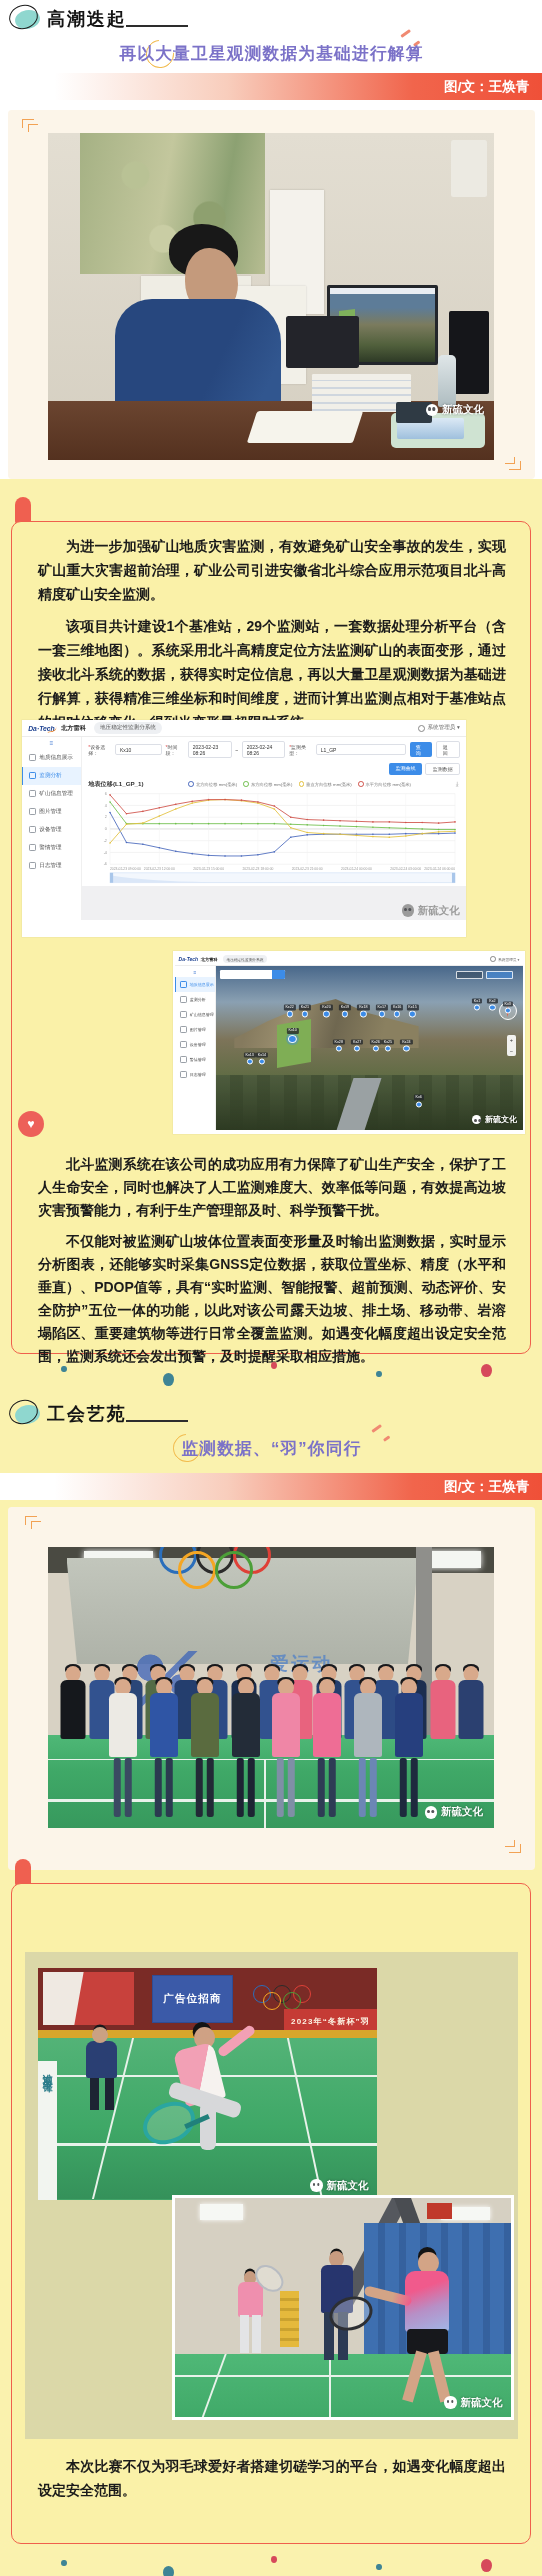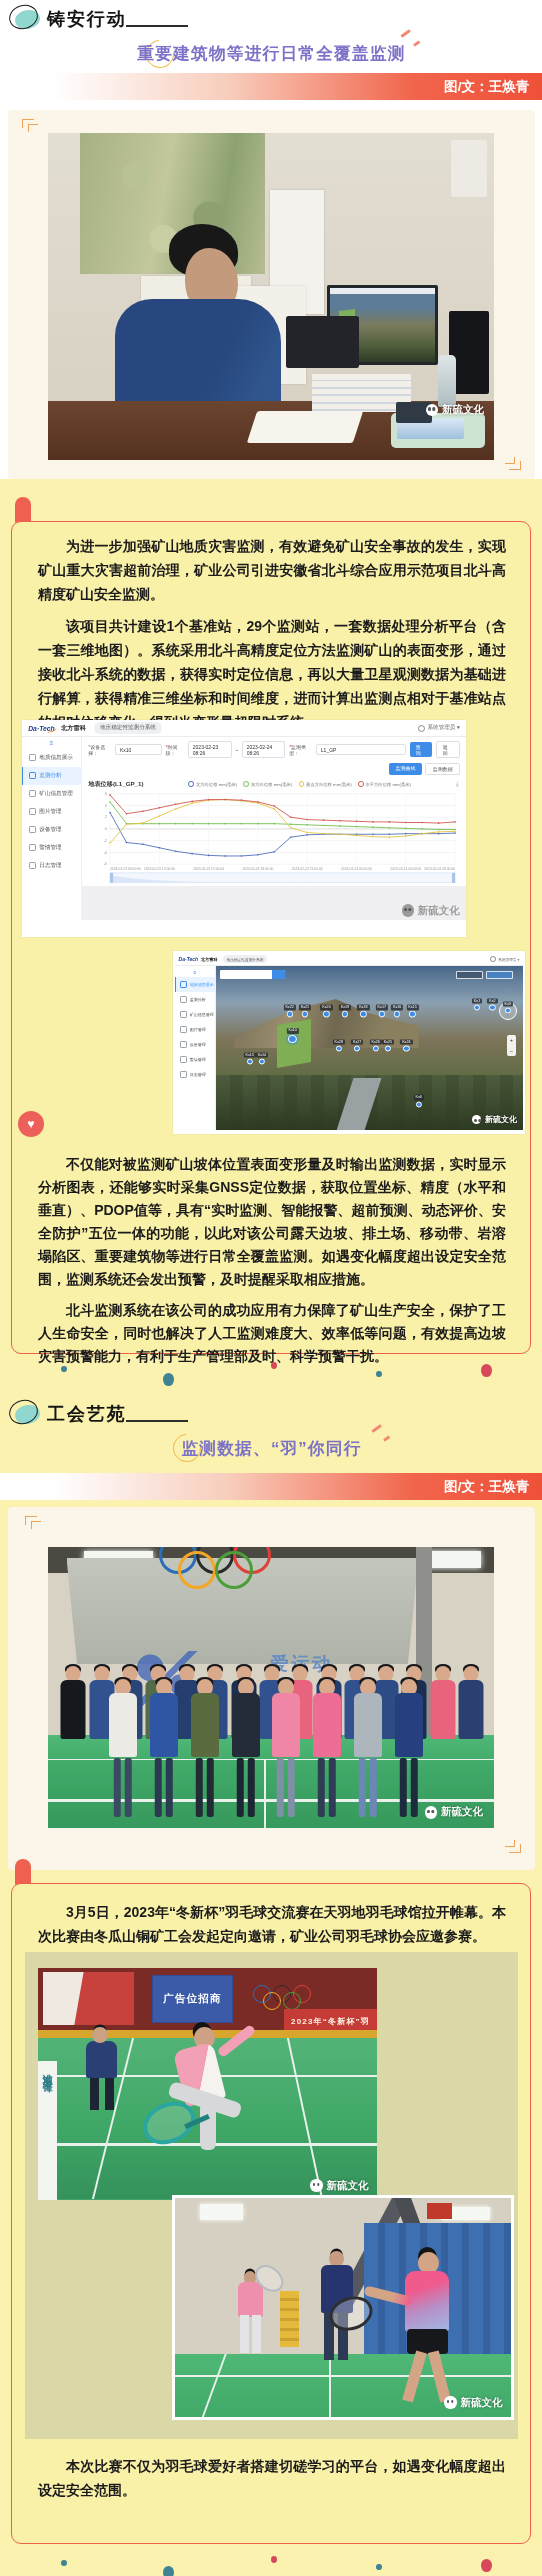--- a/index.html
+++ b/index.html
@@ -89,27 +89,27 @@
 </head>
 <body>
 
 <div id="canvas">
   <div class="abs top-white"></div>
 
   <div class="abs hdr-icon" style="left:8.6px;top:5px;">
     <span class="fill"></span>
     <span class="line"></span>
   </div>
-  <div class="abs hdr-text" style="left:47px;top:7.4px;">铸安行动</div>
+  <div class="abs hdr-text" style="left:47px;top:7.4px;">高潮迭起</div>
   <div class="abs hdr-line" style="left:126px;top:25px;"></div>
 
   <div class="abs title-ring" style="left:146px;top:40px;"></div>
   <div class="abs dash" style="left:400px;top:32px;width:11px;transform:rotate(-35deg);"></div>
   <div class="abs dash" style="left:413px;top:42px;width:7.4px;transform:rotate(-35deg);"></div>
-  <div class="abs sec-title" style="top:42px;">重要建筑物等进行日常全覆盖监测</div>
+  <div class="abs sec-title" style="top:42px;">再以大量卫星观测数据为基础进行解算</div>
 
   <div class="abs credit-bar" style="top:73px;">图/文：王焕青</div>
 
   <div class="abs cream" style="left:8px;top:110px;width:527px;height:369px;">
     <div class="abs corner" style="left:13.6px;top:8.6px;"></div>
     <div class="abs corner br" style="right:13.6px;bottom:8.6px;"></div>
     <div class="abs photo" style="left:40px;top:23px;width:446px;height:327px;background:linear-gradient(#e3ded2,#d5cfc1);">
 
       <div class="abs" style="left:32px;top:0;width:185px;height:141px;background:
         radial-gradient(circle at 30% 30%, #b9c295 8%, transparent 9%),
@@ -444,22 +444,22 @@
           <div class="mk" style="left: 11%; top: 60%;"><span class="lb">Kx13</span><div class="pin"></div></div>
           <div class="mk" style="left: 15%; top: 60%;"><span class="lb">Kx14</span><div class="pin"></div></div>
           <div class="mk" style="left: 66%; top: 86%;"><span class="lb">Kx6</span><div class="pin"></div></div>
         </div>
     </div>
   </div>
 
   <div class="abs heart" style="left:18px;top:1111px;">♥</div>
 
   <div class="abs body-text" style="left:30px;top:1145px;width:484px;line-height:23px;">
+    <p>北斗监测系统在该公司的成功应用有力保障了矿山生产安全，保护了工人生命安全，同时也解决了人工监测难度大、效率低等问题，有效提高边坡灾害预警能力，有利于生产管理部及时、科学预警干扰。</p>
     <p>不仅能对被监测矿山坡体位置表面变形量及时输出监测数据，实时显示分析图表，还能够实时采集GNSS定位数据，获取位置坐标、精度（水平和垂直）、PDOP值等，具有“实时监测、智能报警、超前预测、动态评价、安全防护”五位一体的功能，以此对该公司露天边坡、排土场、移动带、岩溶塌陷区、重要建筑物等进行日常全覆盖监测。如遇变化幅度超出设定安全范围，监测系统还会发出预警，及时提醒采取相应措施。</p>
-    <p>北斗监测系统在该公司的成功应用有力保障了矿山生产安全，保护了工人生命安全，同时也解决了人工监测难度大、效率低等问题，有效提高边坡灾害预警能力，有利于生产管理部及时、科学预警干扰。</p>
   </div>
 
   <div class="abs hdr-icon" style="left:8.6px;top:1400px;">
     <span class="fill"></span>
     <span class="line"></span>
   </div>
   <div class="abs hdr-text" style="left:47px;top:1402px;">工会艺苑</div>
   <div class="abs hdr-line" style="left:126px;top:1420px;"></div>
 
   <div class="abs title-ring" style="left:173px;top:1434px;"></div>
@@ -648,23 +648,20 @@
       <div class="wm white abs" style="right:11px;bottom:8.6px;">
         <span class="ico"></span>
           <span>新硫文化</span>
       </div>
     </div>
   </div>
 
   <div class="abs pill" style="left:15px;top:1859px;"></div>
   <div class="abs ycard" style="left:11px;top:1883px;width:520px;height:661px;"></div>
 
-  <div class="abs body-text" style="left:30px;top:1892px;width:484px;">
-    <p>3月5日，2023年“冬新杯”羽毛球交流赛在天羽地羽毛球馆拉开帷幕。本次比赛由冬瓜山铜矿工会发起定向邀请，矿业公司羽毛球协会应邀参赛。</p>
-  </div>
 
   <div class="abs" style="left:25px;top:1952px;width:493px;height:487px;background:#DBD8A8;"></div>
 
   <div class="abs photo" style="left:38px;top:1968px;width:339px;height:232px;background:#43a368;">
     <div class="abs" style="left:0;top:0;width:339px;height:62px;background:#7A2B26;"></div>
     <div class="abs" style="left:5px;top:3.7px;width:91px;height:53px;background:linear-gradient(100deg,#efe9e2 40%,#c8413c 41%);"></div>
     <div class="abs" style="left:114px;top:7.4px;width:79px;height:46px;background:#3B5AA8;border:1.9px solid #2f4c94;display:flex;align-items:center;justify-content:center;">
       <span style="color:#fff;font-size:10.5px;font-weight:700;letter-spacing:1.2px;">广告位招商</span>
     </div>
     <div id="rings-small" class="abs" style="left:215px;top:17.3px;width:93px;height:25px;">

